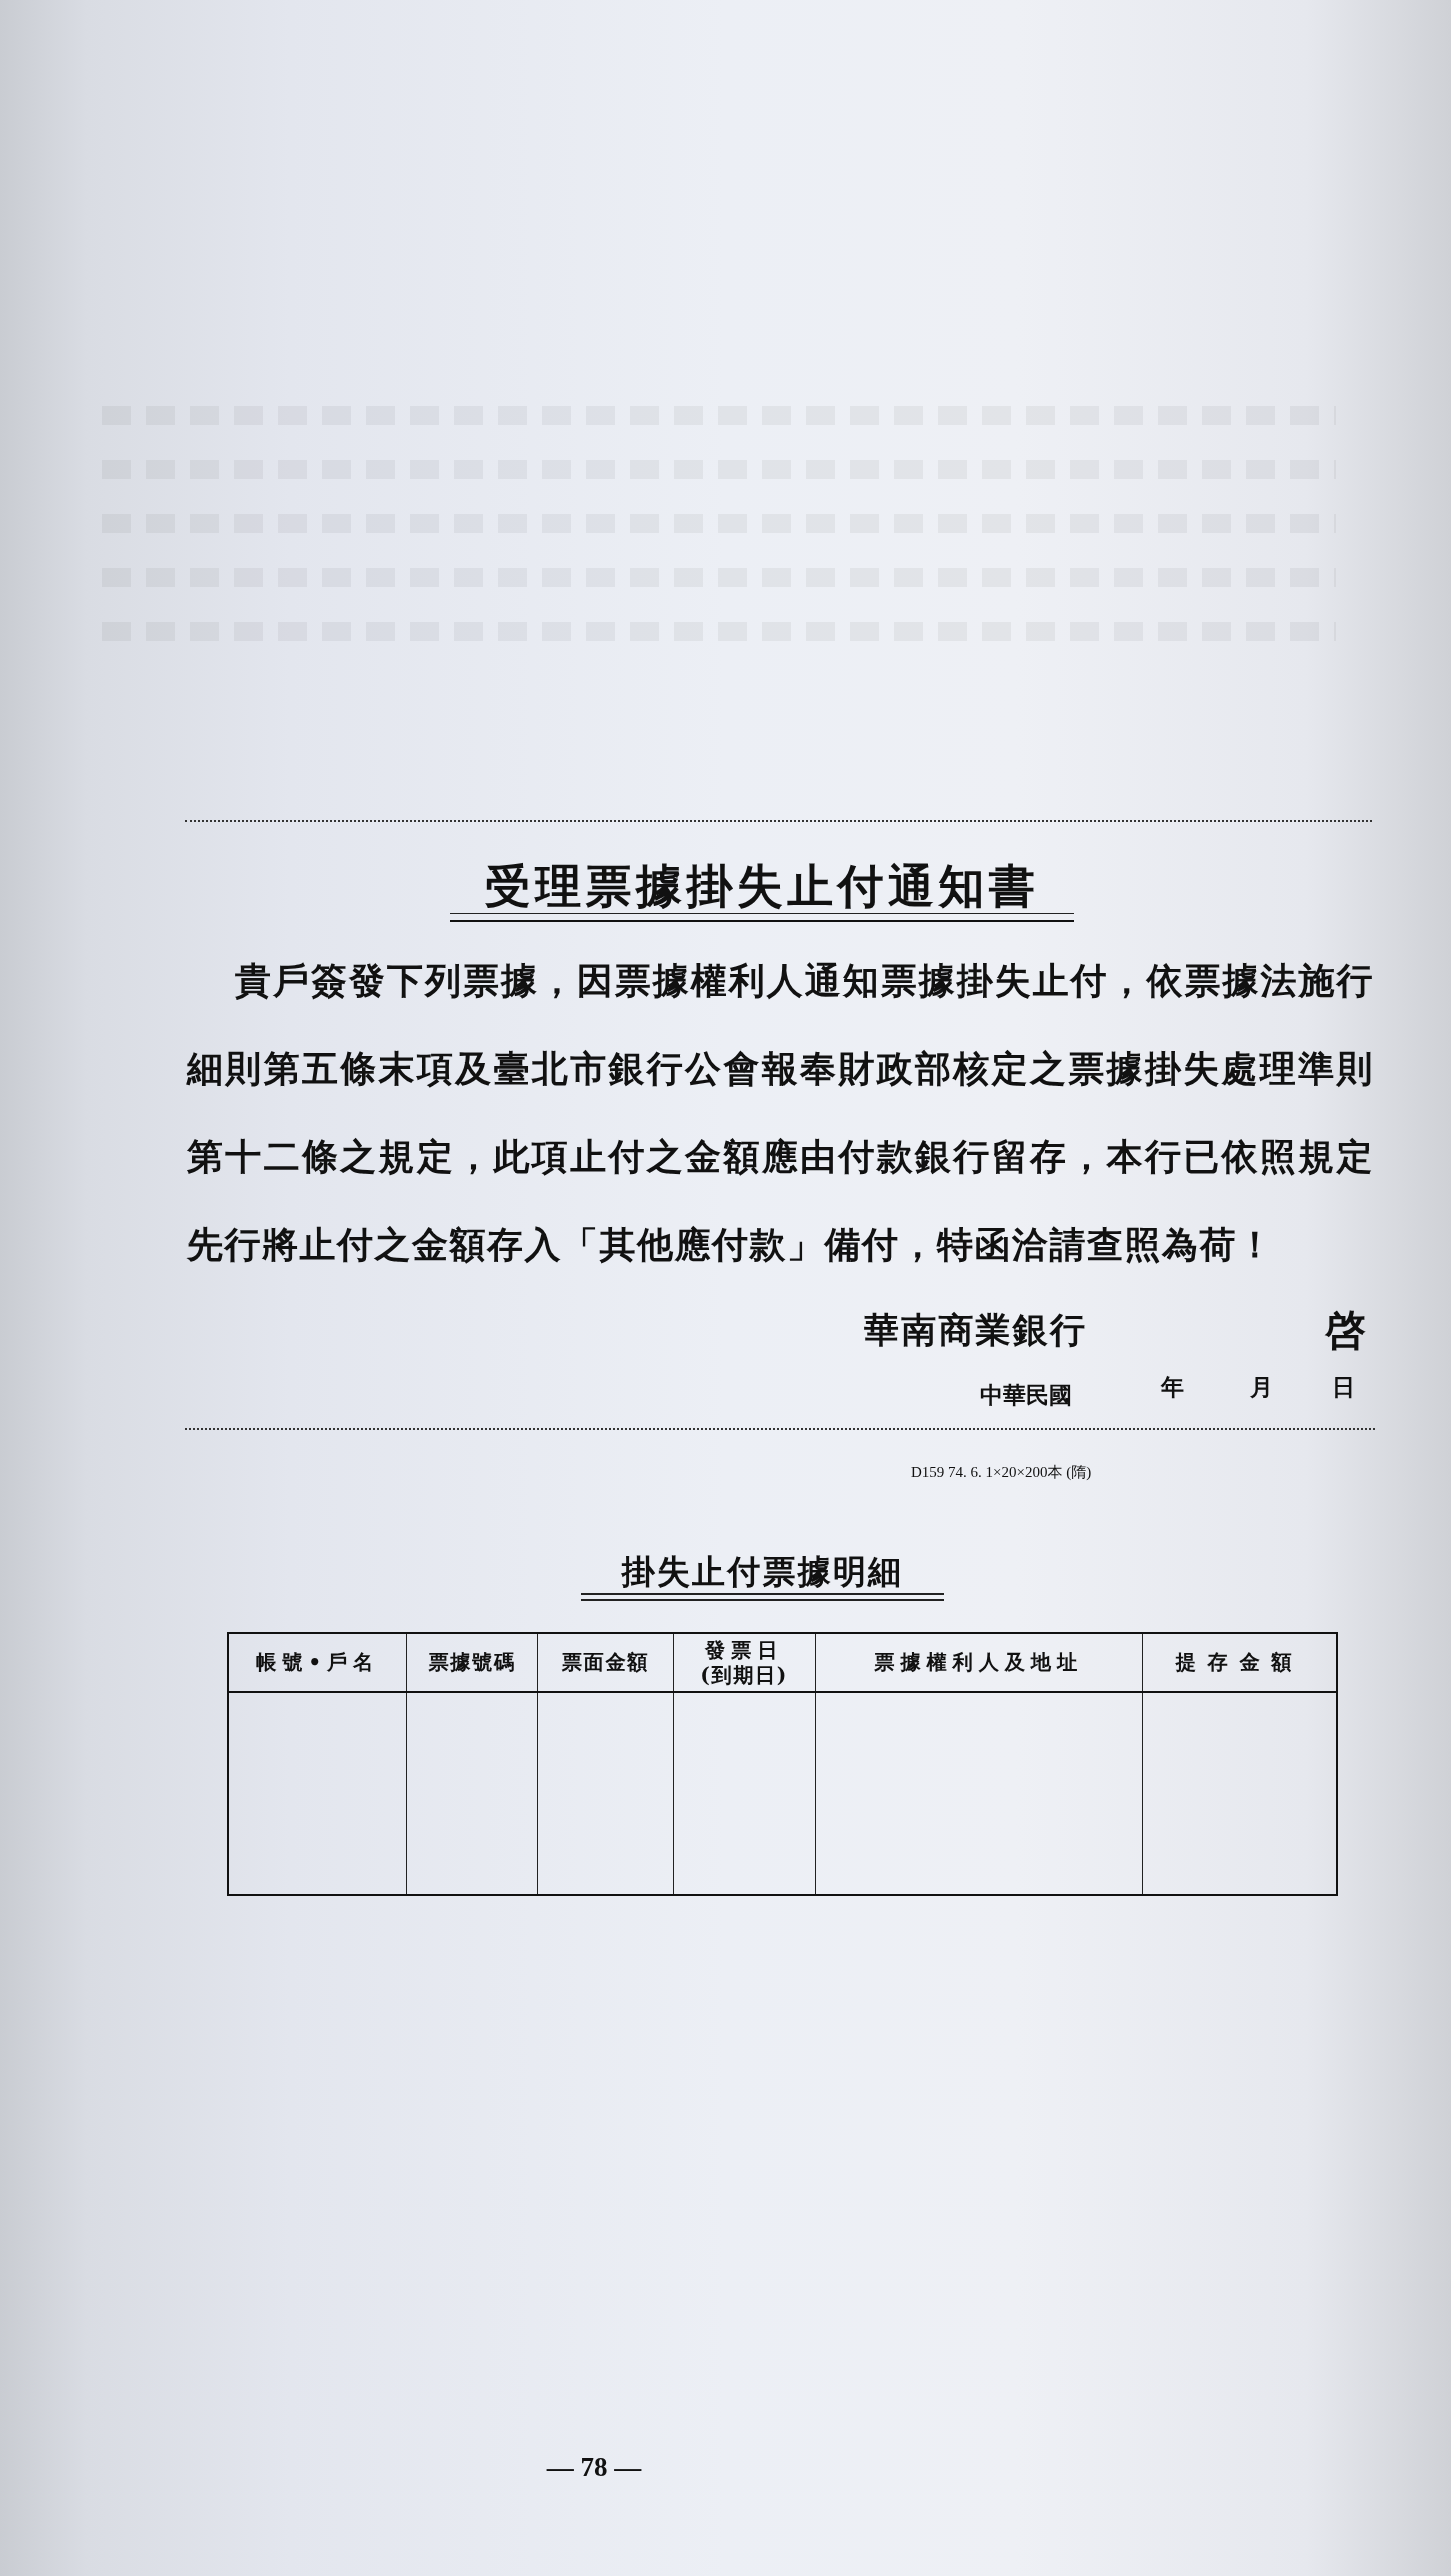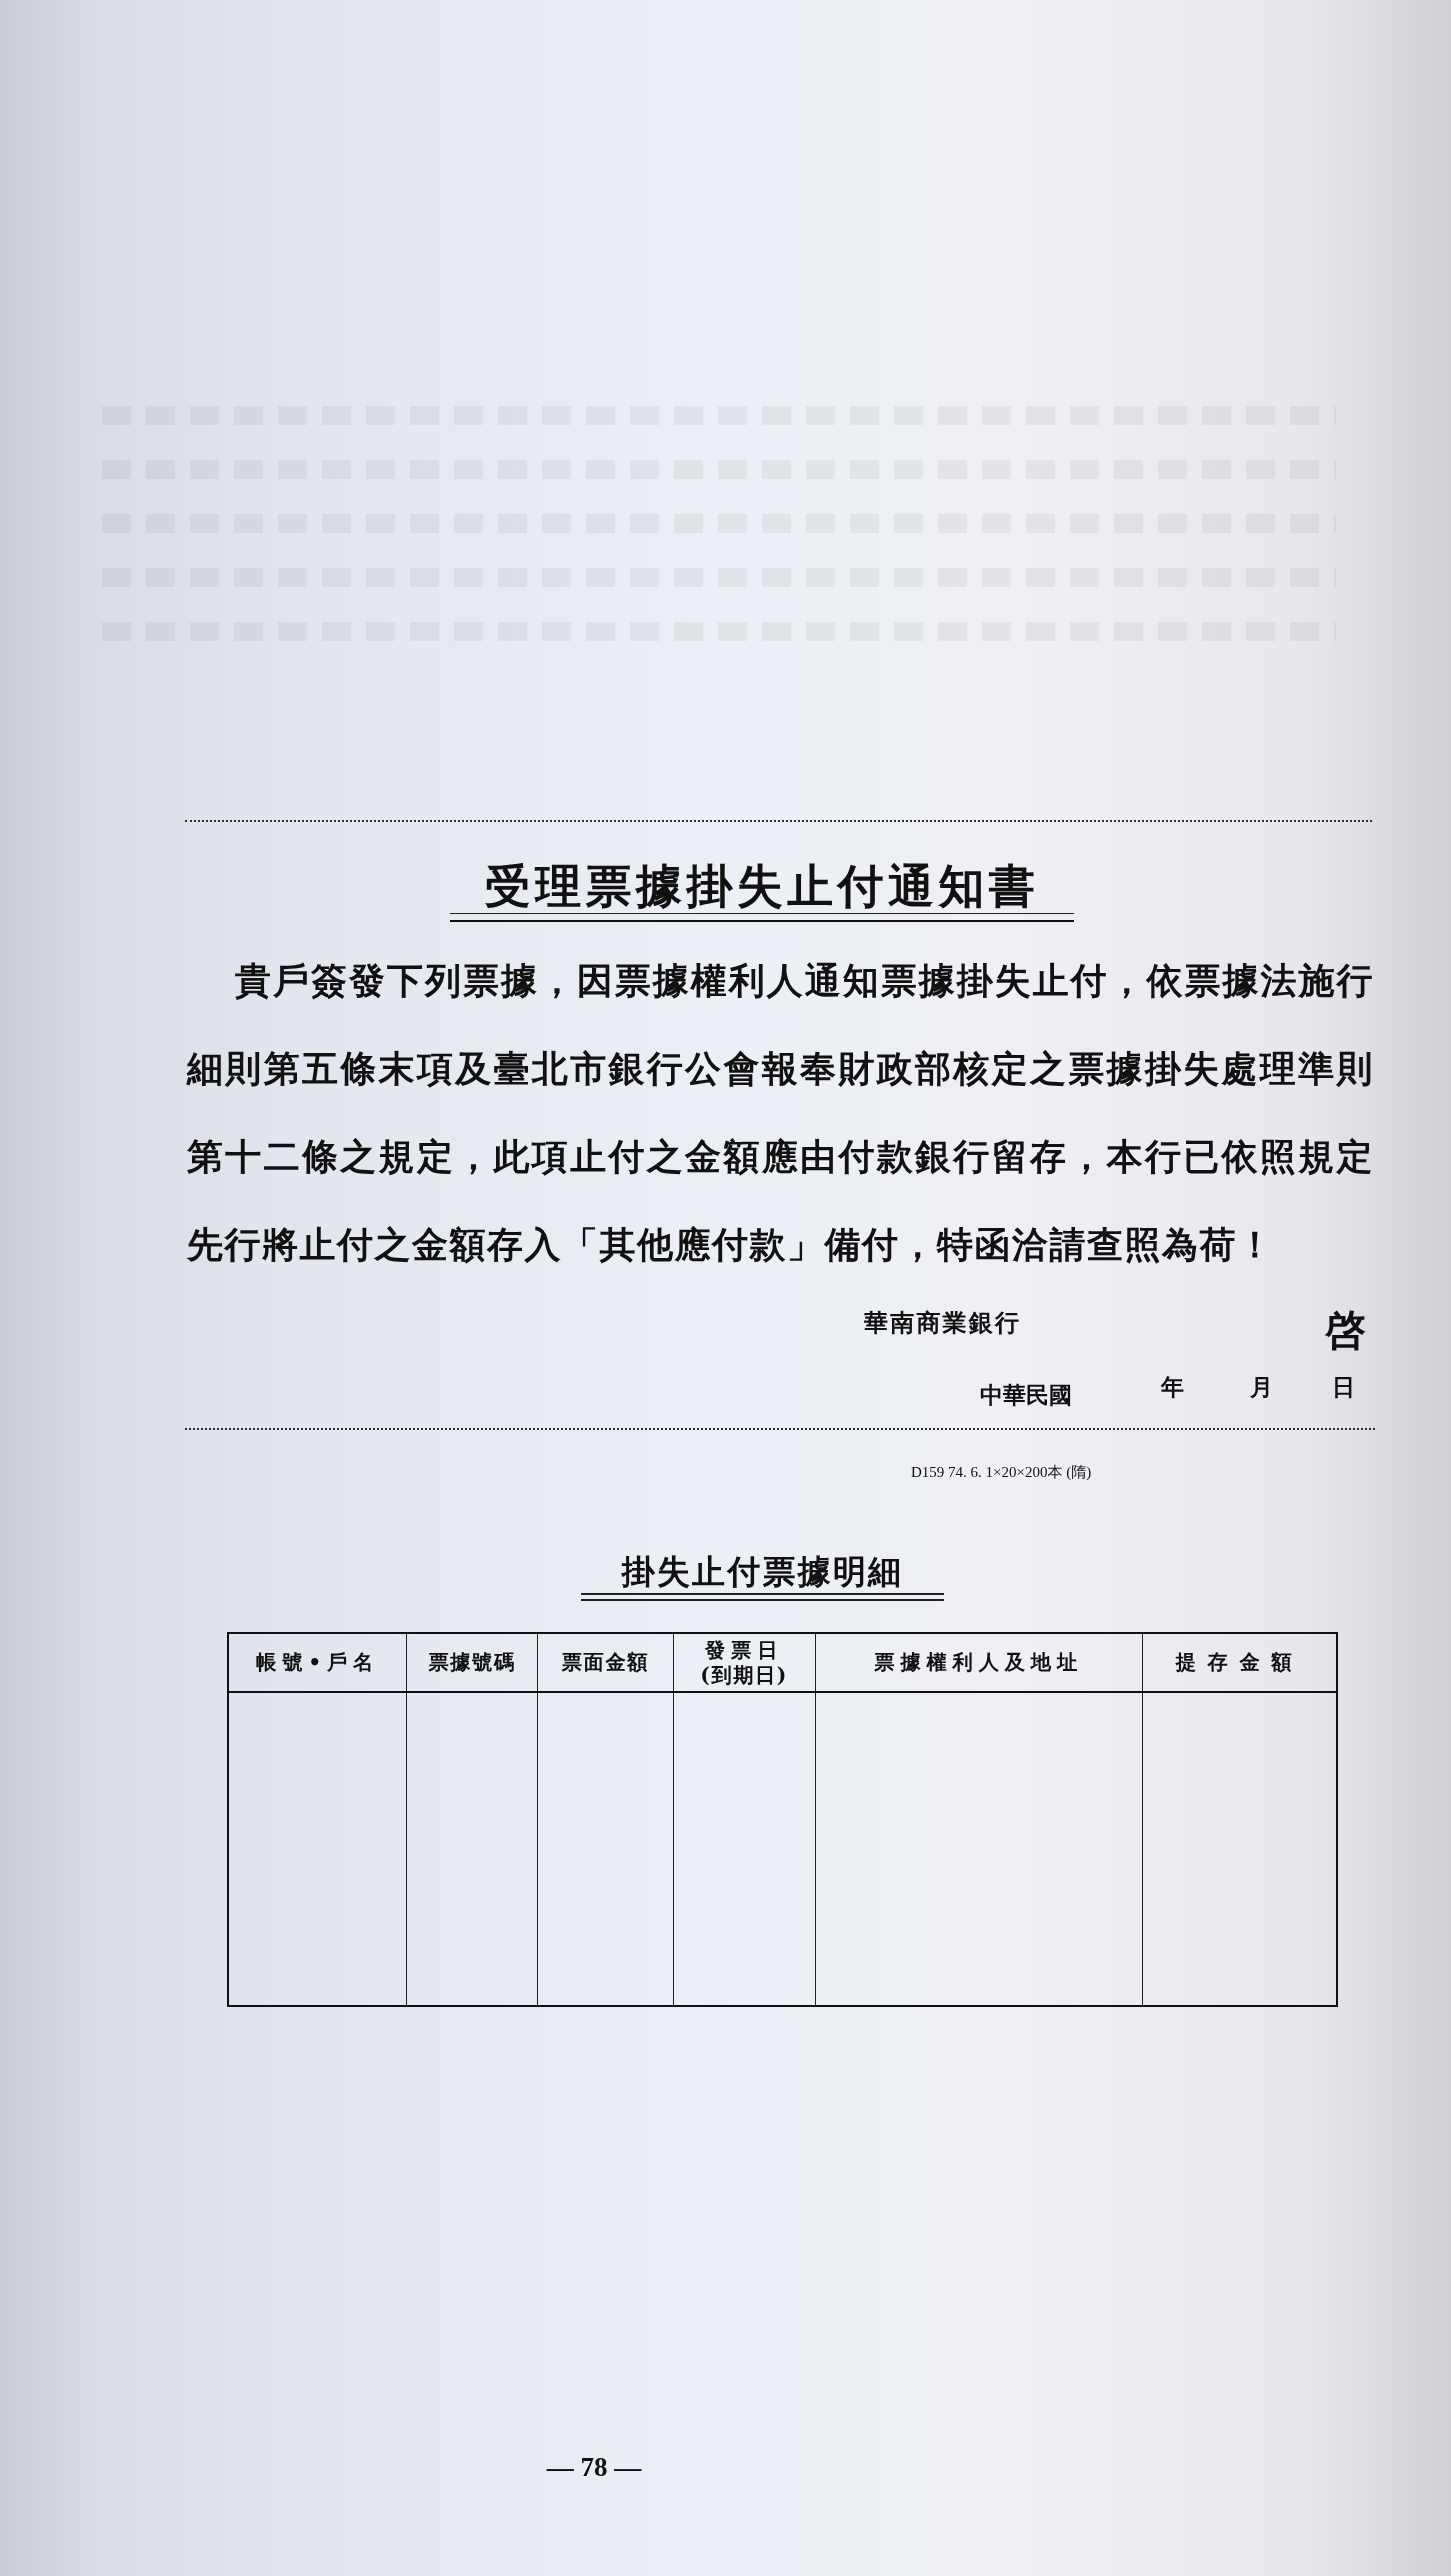--- a/index.html
+++ b/index.html
@@ -24,41 +24,41 @@
   .notice-title-underline {
     position: absolute; left: 450px; top: 913px; width: 624px; height: 5.8px;
     border-top: 1.5px solid #222; border-bottom: 2.9px solid #111;
   }
   .body-text {
     position: absolute; left: 187px; top: 936px; width: 1187px;
     font-size: 36px; font-weight: bold; line-height: 88px; letter-spacing: 1.5px;
     text-indent: 48px; text-align: justify;
   }
   .signer {
-    position: absolute; left: 864px; top: 1307px; font-size: 24px; font-weight: bold; letter-spacing: 2.2px;
+    position: absolute; left: 864px; top: 1307px; font-size: 35px; font-weight: bold; letter-spacing: 2.2px;
   }
   .signer-suffix {
     position: absolute; left: 1325px; top: 1303px; font-size: 41px; font-weight: bold;
   }
   .date-line {
     position: absolute; top: 1372px; font-size: 23px; font-weight: bold;
   }
   .form-code {
     position: absolute; left: 911px; top: 1463px; font-size: 15px; font-family: "Liberation Serif", serif;
   }
   .detail-title {
     position: absolute; left: 581px; top: 1550px; width: 363px; text-align: center;
     font-size: 33px; font-weight: bold; letter-spacing: 2.2px;
   }
   .detail-title-underline {
     position: absolute; left: 581px; top: 1593px; width: 363px; height: 4.4px;
     border-top: 2.2px solid #222; border-bottom: 2.2px solid #222;
   }
   table.detail {
-    position: absolute; left: 227px; top: 1632px; width: 1111px; height: 375px;
+    position: absolute; left: 227px; top: 1632px; width: 1111px; height: 264px;
     border-collapse: collapse; border: 2.9px solid #111;
   }
   table.detail th {
     height: 57px; font-size: 20.3px; font-weight: bold; letter-spacing: 5.8px;
     border-left: 1.5px solid #222; border-bottom: 2.9px solid #111; padding: 0 5.8px;
     white-space: nowrap; line-height: 25px;
   }
   table.detail td { border-left: 1.5px solid #222; }
   table.detail th:first-child, table.detail td:first-child { border-left: none; }
   .page-number {

